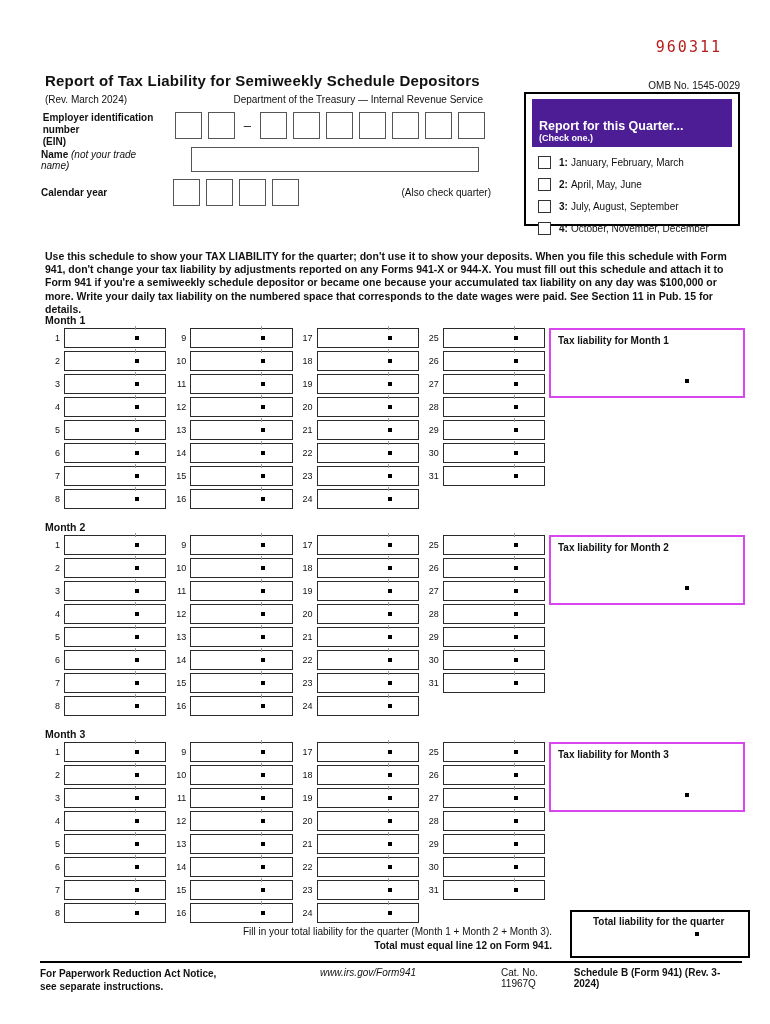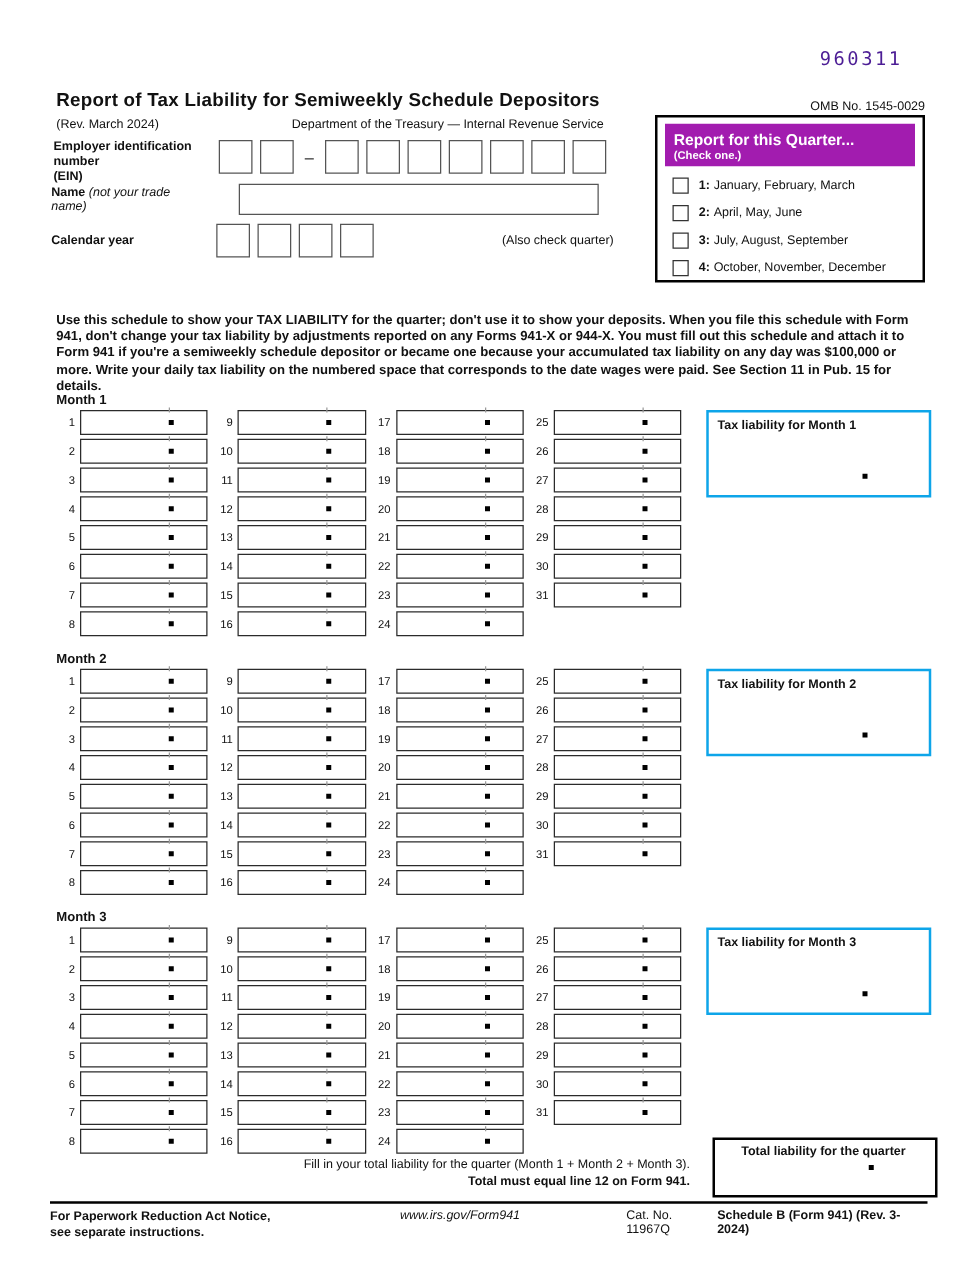--- a/index.html
+++ b/index.html
@@ -3,31 +3,31 @@
 <meta charset="utf-8">
 <style>
   * { margin:0; padding:0; box-sizing:border-box; }
   html,body { width:770px; height:1024px; background:#fff; color:#111;
               font-family:"Liberation Sans", sans-serif; }
   .page { position:relative; width:770px; height:1024px; background:#fff; overflow:hidden; }
 
   
   .ocr-code { position:absolute; top:38px; right:48px;
               font-family:"DejaVu Sans Mono", monospace; font-size:15px;
-              letter-spacing:2px; color:#4c1d95; }
+              letter-spacing:2px; color:#b91c1c; }
   .form-title { position:absolute; top:38px; left:45px; font-size:24px; font-weight:bold; }
   .form-subtitle { position:absolute; top:72px; left:45px; font-size:15px; font-weight:bold; letter-spacing:.2px; }
   .rev-row { position:absolute; top:94px; left:45px; width:438px;
              display:flex; justify-content:space-between; font-size:10px;text-align:right; }
   .omb { position:absolute; top:80px; right:30px; font-size:10px; }
 
   
   .quarter-box { position:absolute; top:92px; right:30px; width:216px; height:134px;
                  border:2px solid #000; background:#fff; padding:5px 6px; }
-  .quarter-head { background:#a21caf; color:#fff; padding:6px 7px 4px; }
+  .quarter-head { background:#4c1d95; color:#fff; padding:20px 7px 4px; }
   .quarter-head .qh-title { font-size:12.5px; font-weight:bold; }
   .quarter-head .qh-sub { font-size:9px; font-weight:bold; }
   .quarter-opt { display:flex; align-items:center; margin-top:9px; padding-left:6px; }
   .checkbox { width:13px; height:13px; border:1.5px solid #333; background:#fff; flex:0 0 auto; }
   .quarter-opt .opt-num { font-weight:bold; font-size:10px; margin-left:8px; }
   .quarter-opt .opt-label { font-size:10px; margin-left:3px; }
 
   
   .id-row { position:absolute; left:41px; display:flex; align-items:center;justify-content:flex-end; }
   .id-label { width:132px; font-size:10px; font-weight:bold; line-height:1.2; flex:0 0 auto; }
@@ -52,21 +52,21 @@
   .month-label { font-size:10.5px; font-weight:bold; margin-bottom:2px; }
   .month-body { display:flex; align-items:flex-start; }
   .day-grid { width:500px; display:flex; }
   .day-col { flex:1; display:flex; flex-direction:column; }
   .day-col + .day-col { margin-left:5px; }
   .day-cell { display:flex; align-items:center; height:20px; margin-bottom:3px; }
   .day-num { width:19px; text-align:right; padding-right:4px; font-size:9px; flex:0 0 auto; }
   .amount-box { flex:1; height:20px; border:1.5px solid #2b2b2b; background:#fff; position:relative; }
   .amount-box::before { content:''; position:absolute; left:70%; top:-3px; width:1px; height:4px; background:#9a9a9a; }
   .dec-dot { position:absolute; left:70%; top:50%; margin-top:-2px; width:4px; height:4px; background:#000; }
-  .tax-box { width:180px; height:70px; margin-left:auto; border:2px solid #0ea5e9;
+  .tax-box { width:196px; height:70px; margin-left:auto; border:2px solid #d946ef;
              background:#fff; position:relative; padding:5px 7px; }
   .tax-box .tax-label { font-size:10px; font-weight:bold; }
   .tax-box .dec-dot { top:auto; bottom:13px; margin-top:0; }
 
   
   .total-note { position:absolute; top:925px; right:218px; text-align:right; font-size:10px; line-height:1.35; }
   .total-note .bold { font-weight:bold; }
   .total-box { position:absolute; top:910px; right:20px; width:180px; height:48px;
                border:2px solid #000; background:#fff; padding:4px 21px; }
   .total-box .tax-label { font-size:10px; font-weight:bold; }

